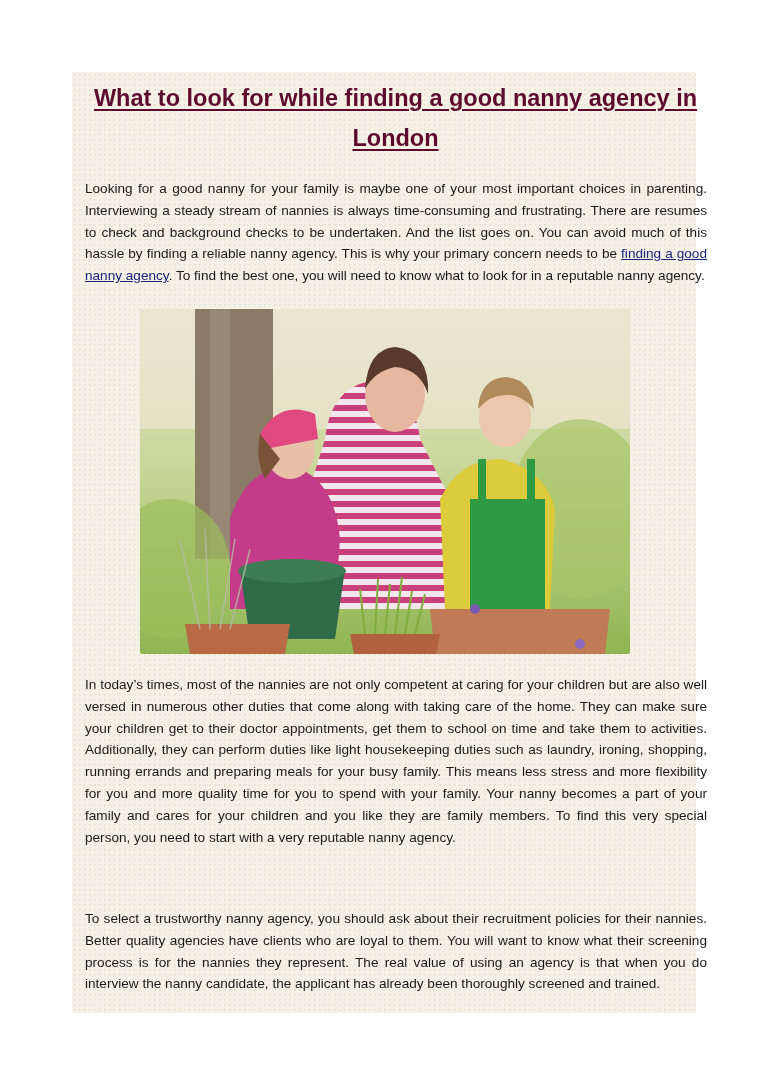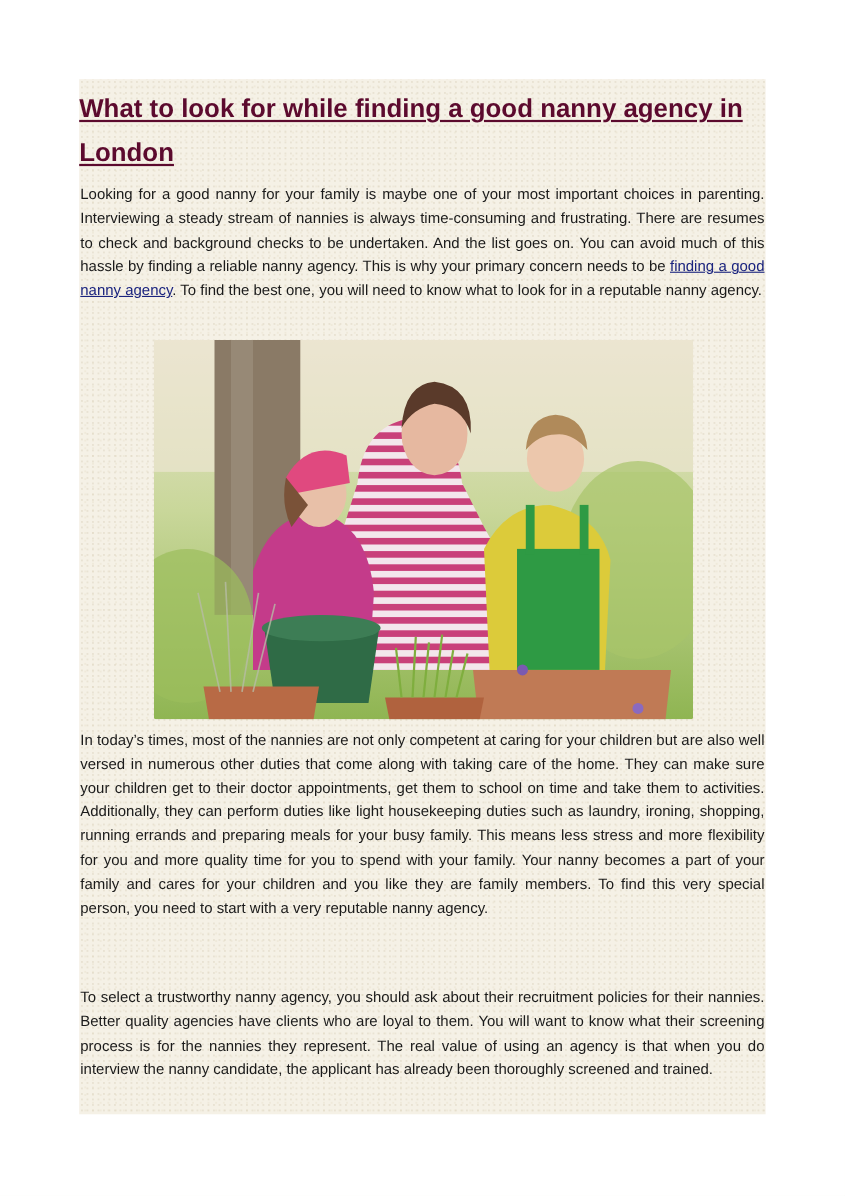--- a/index.html
+++ b/index.html
@@ -8,29 +8,29 @@
     position: absolute; left: 72px; top: 72px; width: 624px; height: 941px;
     background-color: #f5f1e6;
     background-image:
       radial-gradient(rgba(210,200,175,0.35) 1px, transparent 1px),
       radial-gradient(rgba(230,222,200,0.4) 1px, transparent 1px);
     background-size: 5px 5px, 7px 7px;
     background-position: 0 0, 2px 3px;
   }
   .title {
     position: absolute; left: 0; top: 6px; width: 647px;
-    color: #5c0a2e;
+    text-align: center; color: #5c0a2e;
     font-family: "Liberation Sans", sans-serif; font-weight: bold;
     font-size: 23.5px; line-height: 40px; text-decoration: underline;
     text-decoration-thickness: 2px; text-underline-offset: 3px;
   }
   .para {
     position: absolute; left: 1px; width: 622px;
     font-family: "Liberation Sans", sans-serif; font-size: 13.6px;
-    line-height: 21.8px; color: #1a1a1a; text-align: justify; margin: 0;
+    line-height: 21.8px; color: #1a1a1a; text-align: justify; margin: 12px;
   }
   .para a { color: #1a237e; text-decoration: underline; }
   .p1 { top: 94px; }
   .p2 { top: 590px; }
   .p3 { top: 824px; }
   .photo {
     position: absolute; left: 68px; top: 237px; width: 490px; height: 345px;
     overflow: hidden; border-radius: 2px;
   }
   .photo svg { display: block; width: 100%; height: 100%; }

